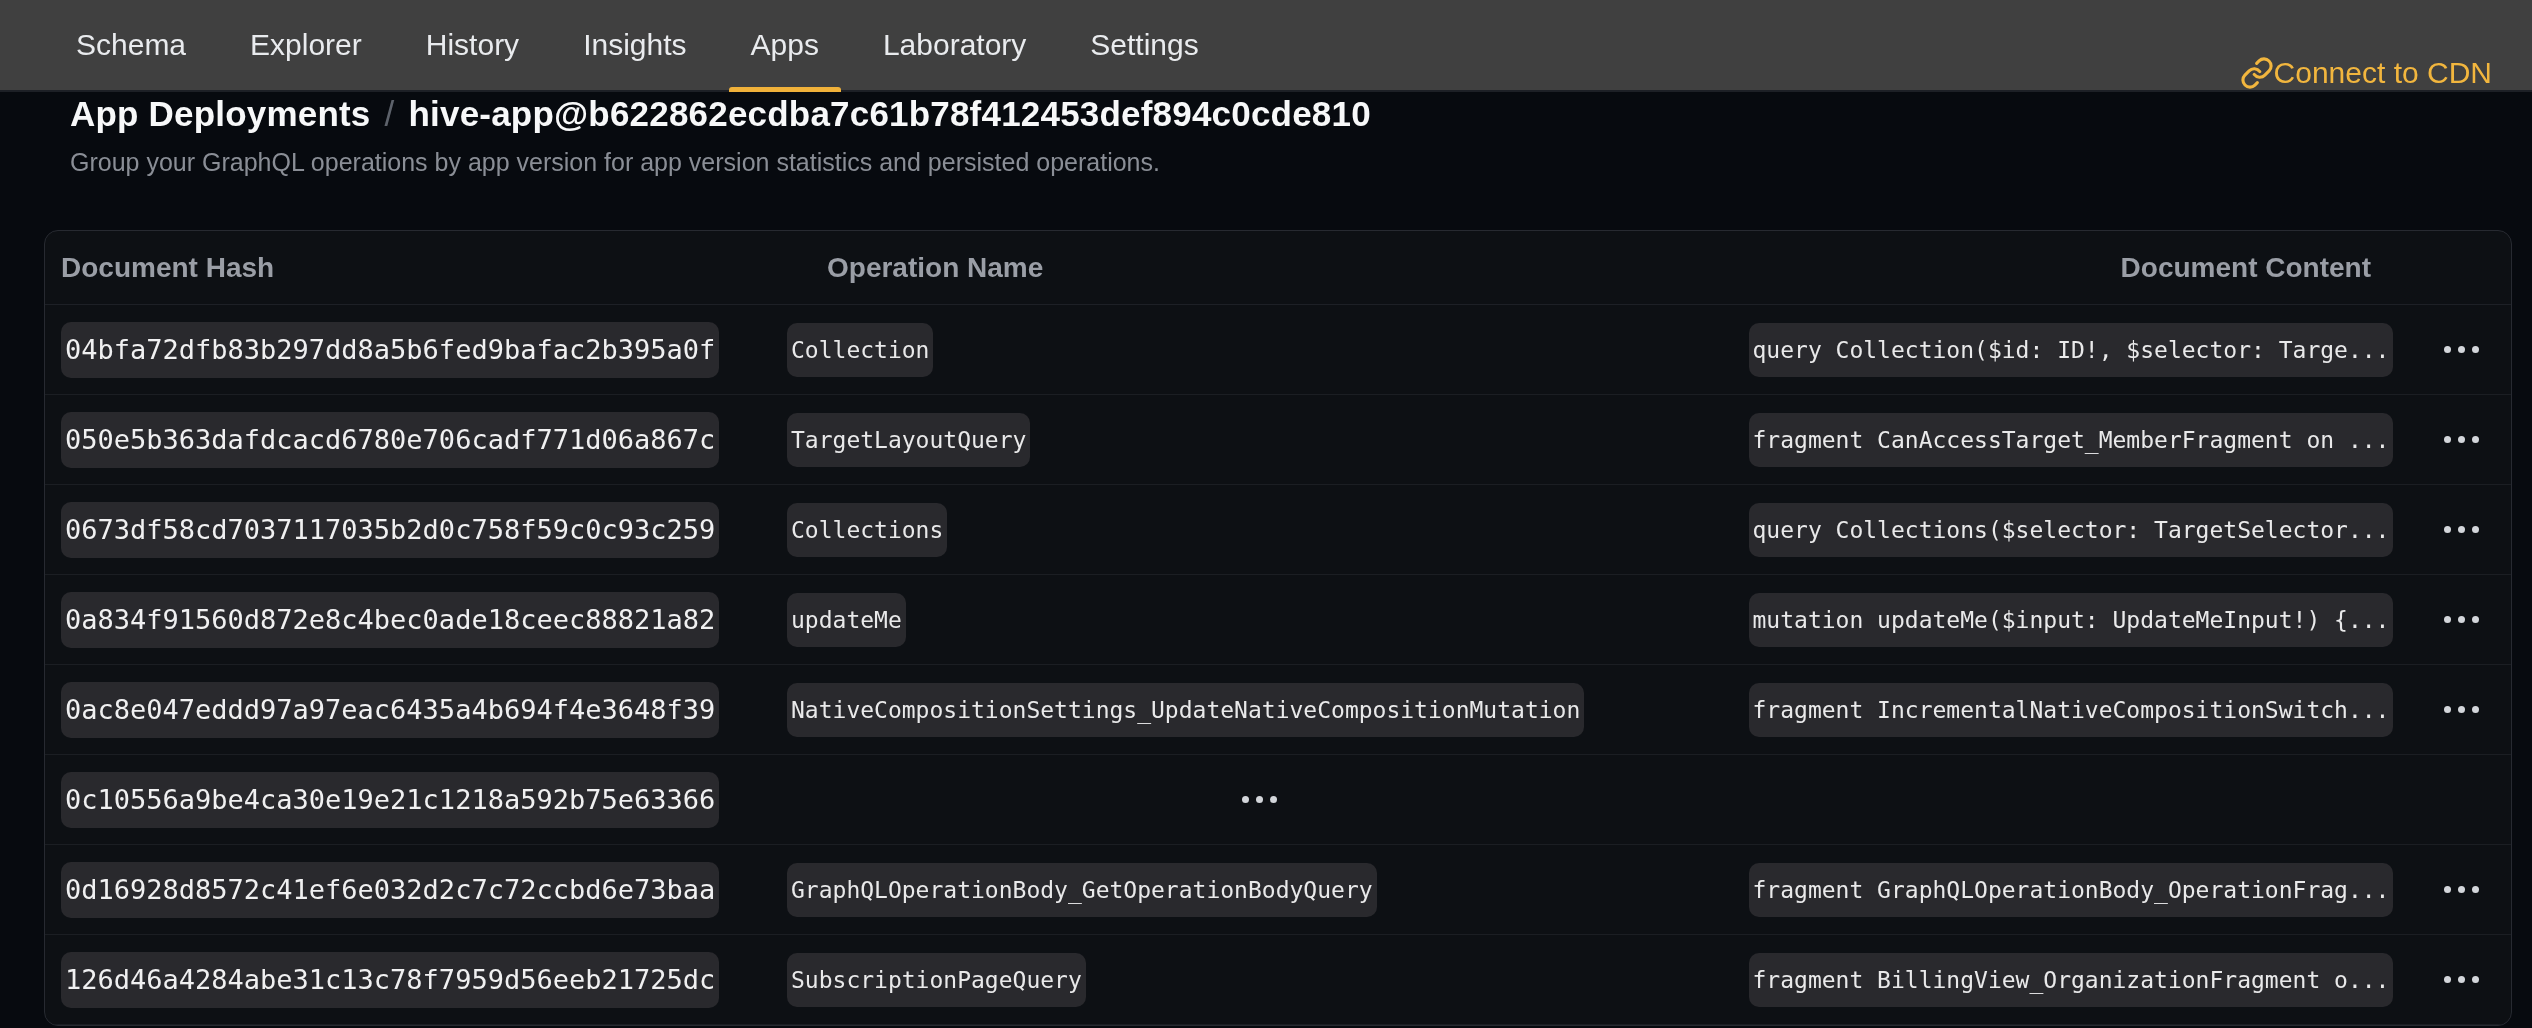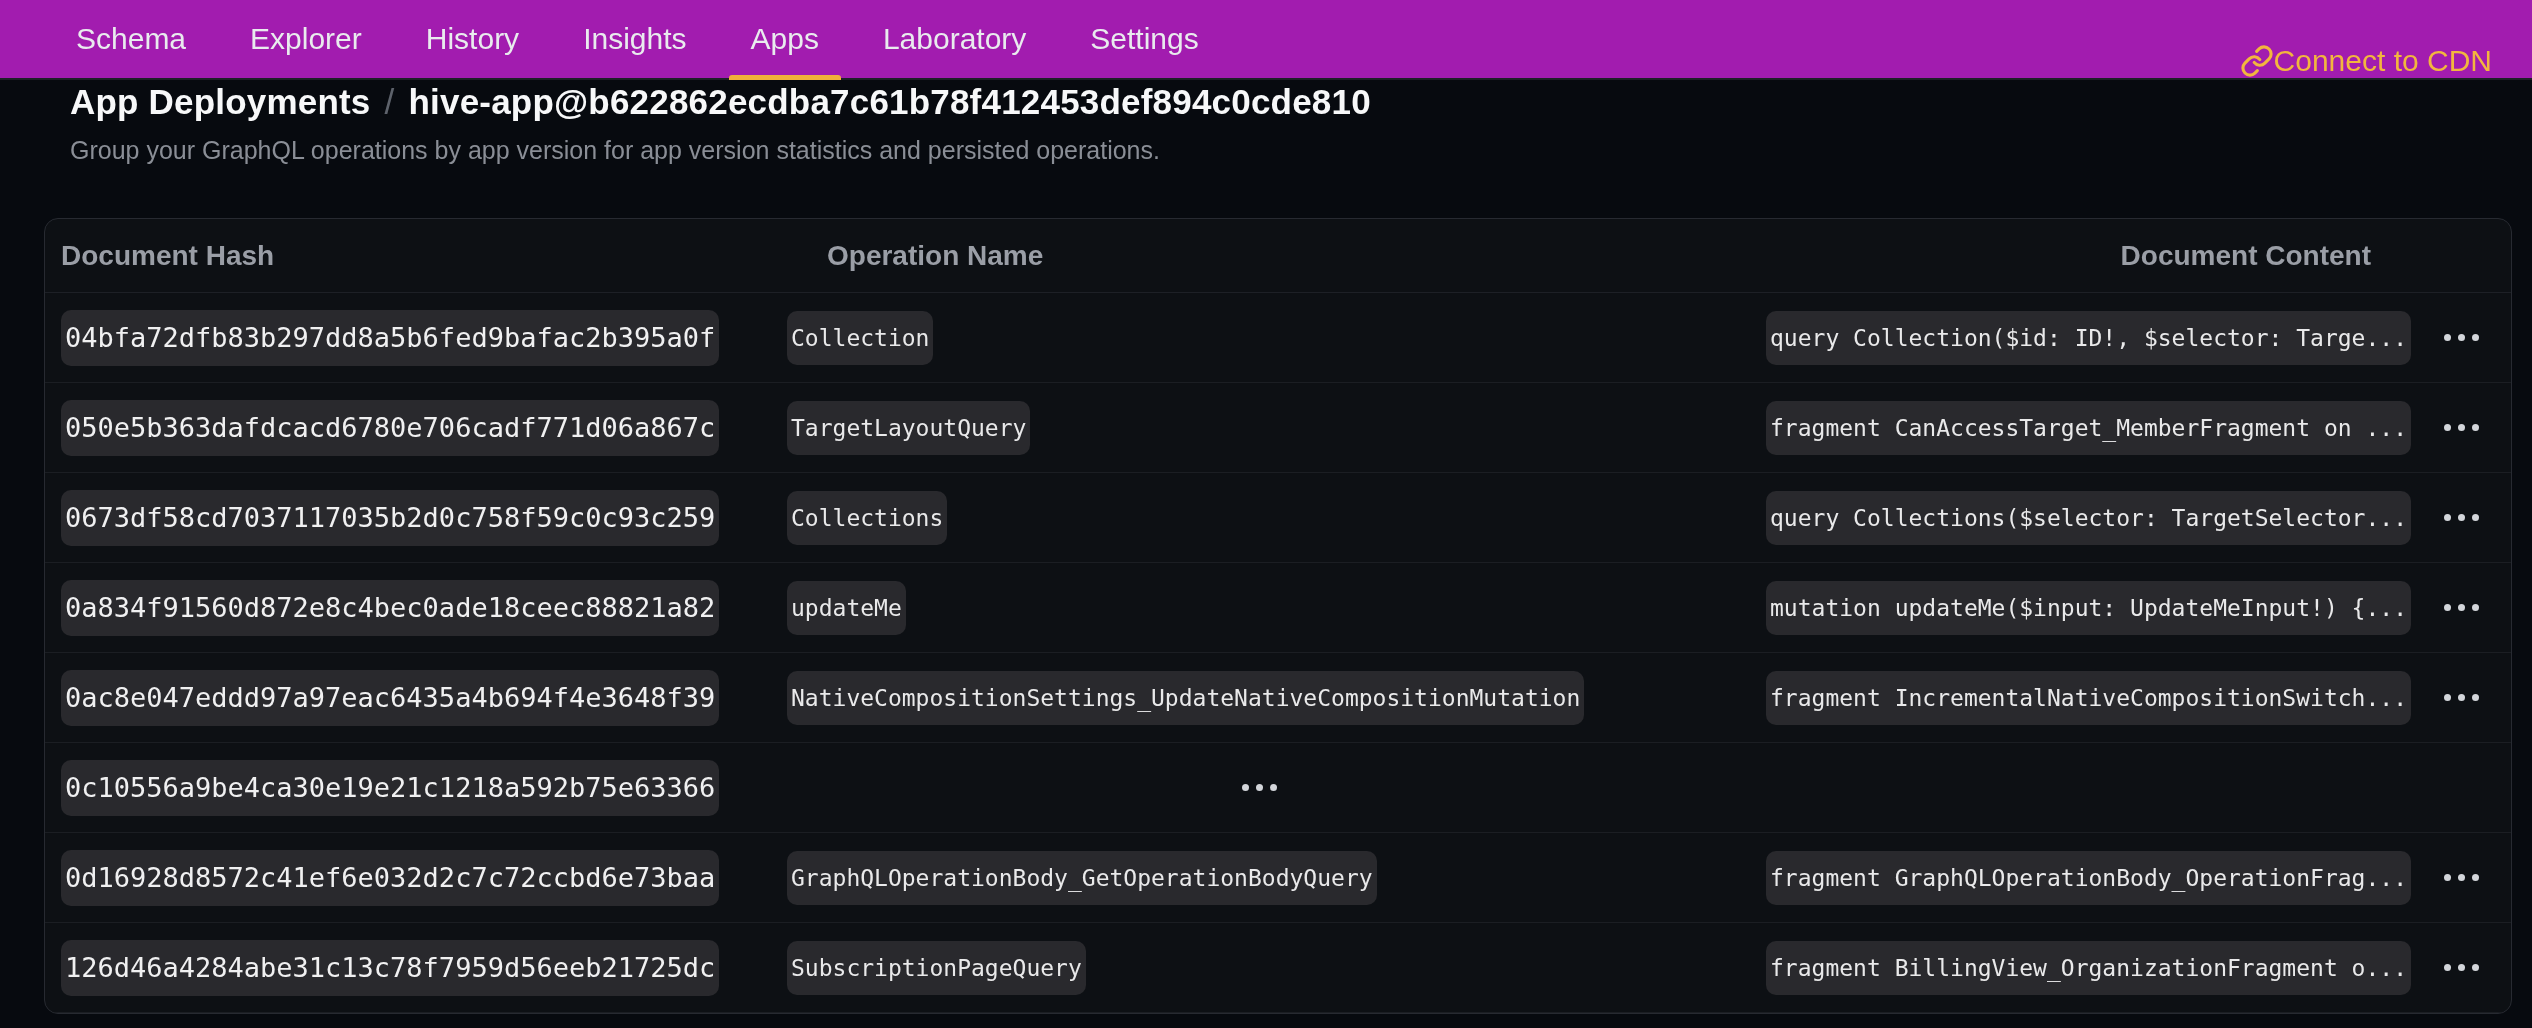--- a/index.html
+++ b/index.html
@@ -6,26 +6,26 @@
   html, body { width: 2532px; height: 1028px; overflow: hidden; }
   body {
     background: #070a0f;
     font-family: "Liberation Sans", sans-serif;
     color: #eceef0;
   }
   .app { width: 2532px; height: 1028px; overflow: hidden; position: relative; }
 
   
   .topnav {
-    height: 80px;
+    height: 92px;
     display: flex;
     align-items: stretch;
     border-bottom: 2px solid #1d2026;
     padding-left: 54px;
-    background: #a21caf;
+    background: #404040;
   }
   .nav-tabs { display: flex; align-items: stretch; gap: 20px; }
   .nav-item {
     position: relative;
     display: flex;
     align-items: center;
     padding: 0 22px;
     font-size: 30px;
     color: #e9ebee;
     cursor: pointer;
@@ -77,21 +77,21 @@
     height: 74px;
     border-bottom: 1px solid #1d2026;
     color: #9a9ea6;
     font-size: 28px;
     font-weight: 700;
     gap: 40px;
   }
   .trow { height: 90px; border-bottom: 1px solid #1b1e23; }
   .cell { display: flex; align-items: center; min-width: 0; }
   .c1 { padding-left: 16px; }
-  .c3 { justify-content: flex-end; }
+  .c3 { justify-content: center; }
   .c4 { justify-content: center; }
   .th.c3 { justify-content: flex-end; }
 
   .pill {
     display: inline-flex;
     align-items: center;
     background: #29292d;
     border-radius: 10px;
     padding: 0 4px;
     font-family: "DejaVu Sans Mono", "Liberation Mono", monospace;

